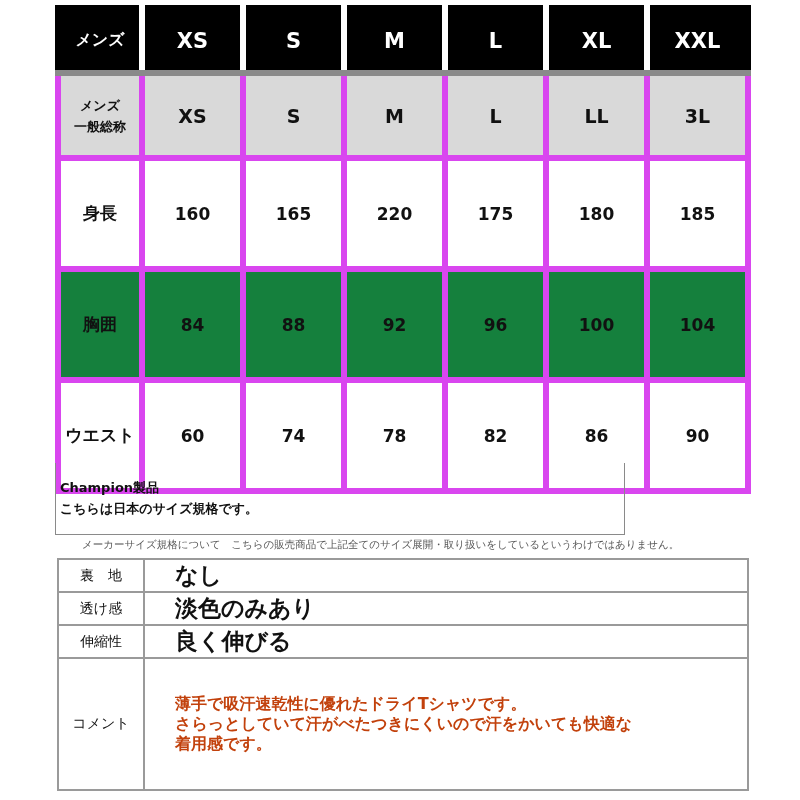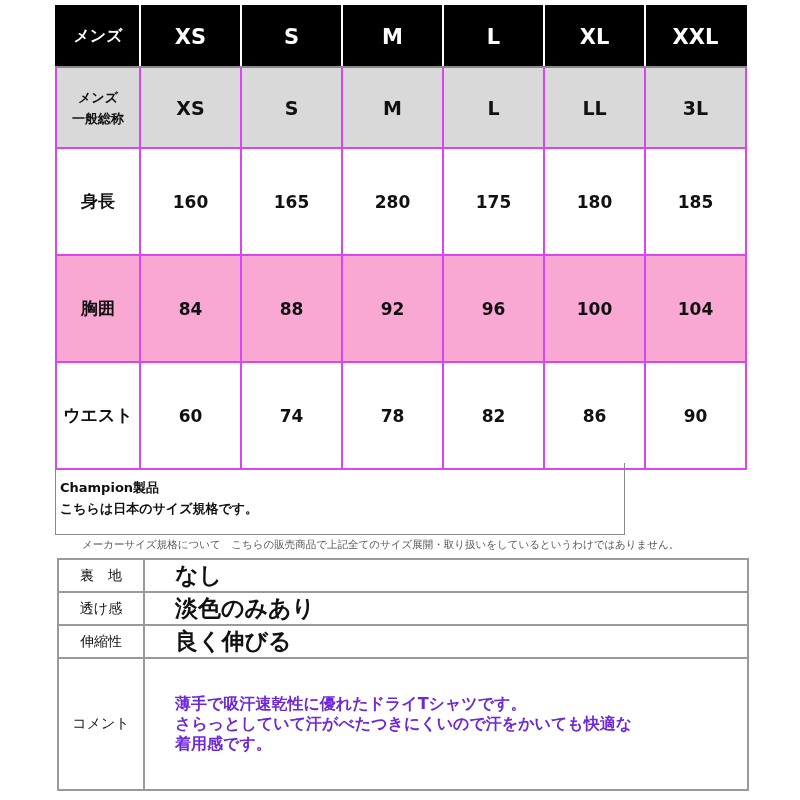--- a/index.html
+++ b/index.html
@@ -1,43 +1,43 @@
 <!DOCTYPE html>
 <html><head>
 <meta charset="utf-8">
 <style>
   html, body { margin: 0; padding: 0; background: #ffffff; }
   body { width: 800px; height: 800px; position: relative; overflow: hidden;
          font-family: "DejaVu Sans", "Liberation Sans", sans-serif; color: #111; }
   .size-table { position: absolute; left: 55px; top: 5px; border-collapse: collapse; table-layout: fixed; }
-  .size-table td { border: 2px solid #d946ef; text-align: center; vertical-align: middle; padding: 0;
+  .size-table td { border: 6px solid #d946ef; text-align: center; vertical-align: middle; padding: 0;
                    font-weight: bold; font-size: 19px; }
   .size-table col.c0 { width: 84px; }
   .size-table col.cx { width: 101px; }
   .size-table tr.hdr td { background: #000; color: #fff; height: 59px; font-size: 21px; border-color: #ffffff; border-top-color:#000; border-bottom-color:#8a8a8a; }
   .size-table tr.hdr td:first-child { border-left-color:#000; font-size: 16px; }
   .size-table tr.hdr td:last-child { border-right-color:#000; }
   .size-table tr.gen td { background: #d9d9d9; height: 79px; }
   .size-table tr.gen td.lbl { font-size: 13px; line-height: 21px; }
   .size-table tr.r td { height: 105px; font-size: 17px; }
-  .size-table tr.r.gray td { background: #f9a8d4; }
+  .size-table tr.r.gray td { background: #15803d; }
   .size-table td.lbl { font-size: 16px; }
   .note-box { position: absolute; left: 55px; top: 463px; width: 570px; height: 72px;
               border: 1px solid #8a8a8a; border-top: none; box-sizing: border-box; padding: 14px 0 0 4px; }
   .note-box div { font-size: 13px; font-weight: bold; line-height: 21px; }
   .disclaimer { position: absolute; left: 82px; top: 538px; font-size: 10.5px; color: #555; white-space: nowrap; text-align: center; }
   .spec-table { position: absolute; left: 57px; top: 558px; width: 692px; border-collapse: collapse; table-layout: fixed;
                 border: 2px solid #9a9a9a; }
   .spec-table td { border: 2px solid #9a9a9a; padding: 0; vertical-align: middle; }
   .spec-table col.l { width: 86px; }
   .spec-table td.lbl { text-align: center; font-size: 14px; }
   .spec-table tr.s td { height: 30px; }
   .spec-table td.val { font-size: 23px; font-weight: bold; padding-left: 30px; margin-top: 24px; }
   .spec-table tr.cm td { height: 130px; }
-  .spec-table td.cmt { font-size: 16px; font-weight: bold; color: #6d28d9; padding-left: 30px; line-height: 20px; }
+  .spec-table td.cmt { font-size: 16px; font-weight: bold; color: #c2410c; padding-left: 30px; line-height: 20px; }
   .spec-table td.cmt div { white-space: nowrap; }
 </style>
 </head>
 <body>
 
 <table class="size-table">
   <colgroup>
       <col class="c0">
       <col class="cx">
       <col class="cx">
@@ -65,21 +65,21 @@
     <td>S</td>
     <td>M</td>
     <td>L</td>
     <td>LL</td>
     <td>3L</td>
   </tr>
   <tr class="r">
     <td class="lbl">身長</td>
     <td>160</td>
     <td>165</td>
-    <td>280</td>
+    <td>220</td>
     <td>175</td>
     <td>180</td>
     <td>185</td>
   </tr>
   <tr class="r gray">
     <td class="lbl">胸囲</td>
     <td>84</td>
     <td>88</td>
     <td>92</td>
     <td>96</td>

